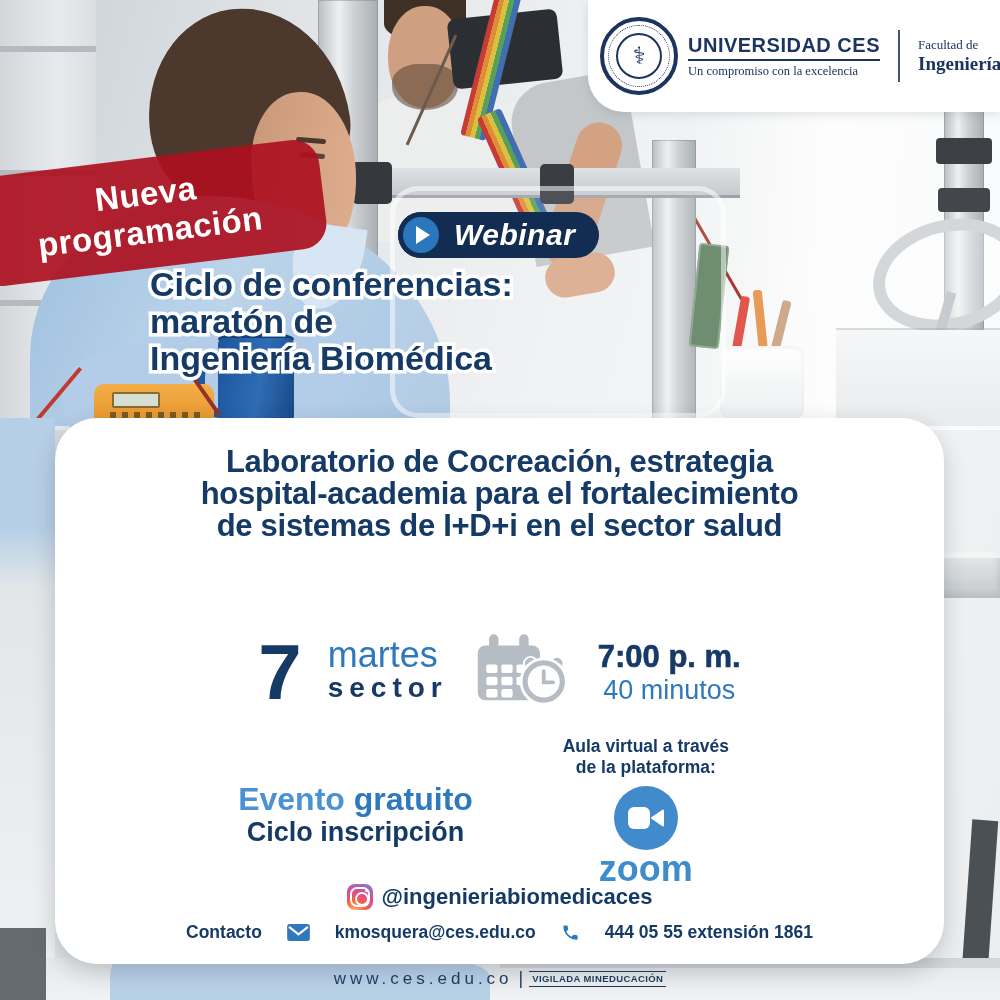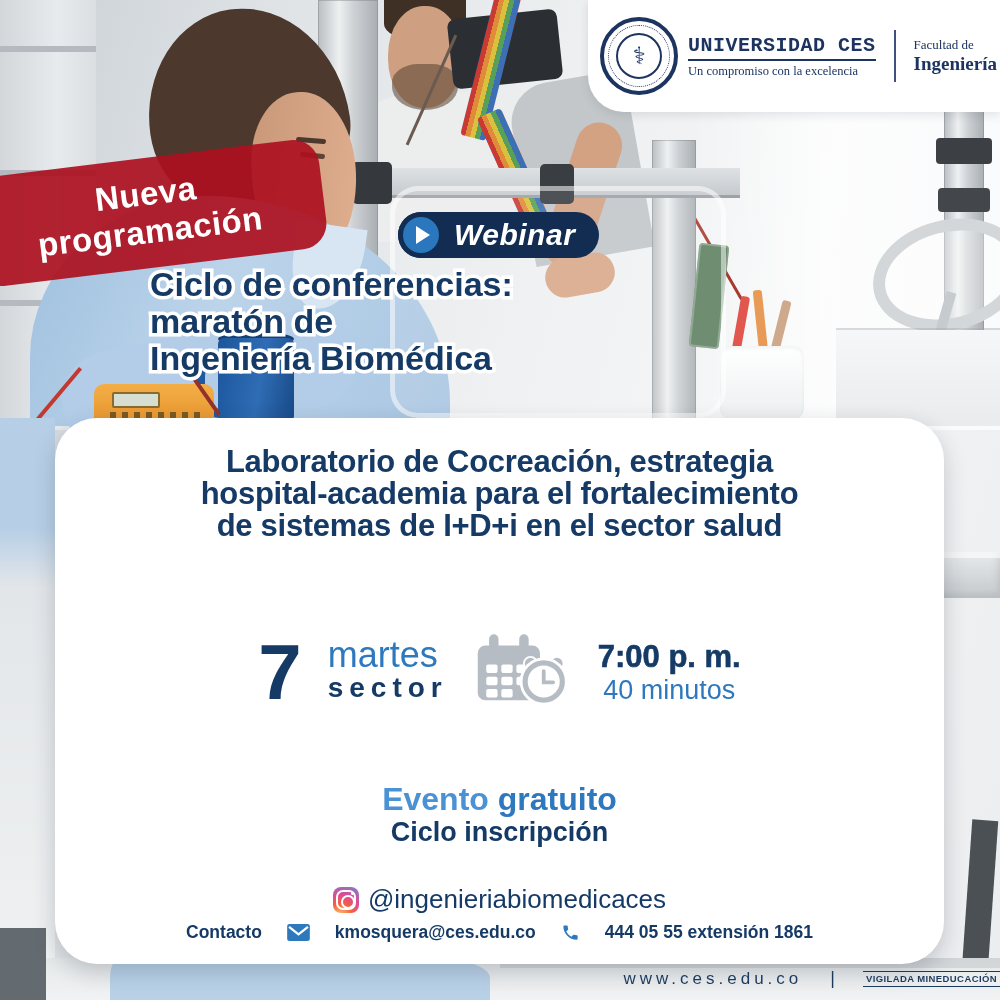--- a/index.html
+++ b/index.html
@@ -73,21 +73,21 @@
   
   .logo-plate{position:absolute;left:588px;top:0;width:412px;height:112px;background:#fff;
     border-radius:0 0 0 36px;display:flex;align-items:center;gap:10px;padding-left:12px;box-sizing:border-box;
     box-shadow:0 3px 10px rgba(40,55,75,.12);}
   .seal{width:70px;height:70px;border-radius:50%;background:#fff;border:4px solid #1d3461;
     display:flex;align-items:center;justify-content:center;position:relative;flex:0 0 auto;}
   .seal::before{content:"";position:absolute;inset:4px;border:1.5px dotted #1d3461;border-radius:50%;}
   .seal-inner{width:42px;height:42px;border-radius:50%;border:2px solid #1d3461;display:flex;align-items:center;justify-content:center;}
   .seal-glyph{font-family:"DejaVu Sans",sans-serif;font-size:24px;color:#1d3461;line-height:1;}
   .logo-text{display:flex;flex-direction:column;color:#1d3461;}
-  .logo-uni{font-family:Liberation Mono, monospace;font-weight:bold;font-size:20px;letter-spacing:.5px;text-transform:uppercase;white-space:nowrap;}
+  .logo-uni{font-family:Liberation Sans, sans-serif;font-weight:bold;font-size:20px;letter-spacing:.5px;text-transform:uppercase;white-space:nowrap;}
   .logo-rule{border-top:2px solid #1d3461;margin:2px 0 3px 0;}
   .logo-tag{font-family:"Liberation Serif",serif;font-size:12.5px;white-space:nowrap;}
   .logo-div{width:2px;height:52px;background:#1d3461;opacity:.85;margin:0 8px;flex:0 0 auto;}
   .logo-fac{display:flex;flex-direction:column;color:#1d3461;font-family:"Liberation Serif",serif;}
   .fac1{font-size:13px;}
   .fac2{font-size:19px;font-weight:bold;}
 
   
   .new-badge{position:absolute;left:-28px;top:158px;width:352px;height:110px;transform:rotate(-7deg);
     background:rgba(172,16,31,.92);border-radius:26px;display:flex;flex-direction:column;align-items:center;justify-content:center;
@@ -132,27 +132,27 @@
   .platform-col{text-align:center;width:230px;}
   .platform-txt{color:#153a66;font-weight:bold;font-size:17.5px;line-height:21px;}
   .zoom-circle{width:64px;height:64px;border-radius:50%;background:#418bcd;margin:8px auto 0 auto;display:flex;align-items:center;justify-content:center;}
   .zoom-word{color:#3f8ccd;font-weight:bold;font-size:36px;line-height:34px;text-transform:lowercase;margin-top:2px;}
   .insta-row{position:absolute;left:0;right:0;top:466px;display:flex;align-items:center;justify-content:center;gap:9px;}
   .insta-icon{width:26px;height:26px;border-radius:8px;position:relative;flex:0 0 auto;
     background:radial-gradient(circle at 28% 110%,#fdc468 0%,#f56040 35%,#df4996 62%,#847ac4 92%);}
   .insta-icon::before{content:"";position:absolute;inset:3px;border:2.5px solid #fff;border-radius:7px;}
   .insta-icon::after{content:"";position:absolute;left:8px;top:8px;width:10px;height:10px;border:2.5px solid #fff;border-radius:50%;}
   .insta-dot{position:absolute;right:5px;top:5px;width:3px;height:3px;background:#fff;border-radius:50%;}
-  .insta-handle{color:#153a66;font-weight:normal;font-size:26px;}
+  .insta-handle{color:#153a66;font-weight:bold;font-size:22px;}
   .contact-row{position:absolute;left:0;right:0;top:504px;display:flex;align-items:center;justify-content:center;gap:25px;
     color:#153a66;font-weight:bold;font-size:17.5px;}
   .mini-icon{flex:0 0 auto;display:block;}
 
   
-  .footer{position:absolute;left:0;right:0;top:968px;display:flex;align-items:center;justify-content:flex-end;gap:28px;}
+  .footer{position:absolute;left:0;right:0;top:968px;display:flex;align-items:center;justify-content:center;gap:6px;}
   .website{color:#1c3a5e;font-size:17px;letter-spacing:4px;}
   .foot-sep{color:#1c3a5e;font-size:18px;}
   .regulator{color:#1c3a5e;font-weight:bold;font-size:9.5px;letter-spacing:.4px;
     border-top:1.5px solid #1c3a5e;border-bottom:1.5px solid #1c3a5e;padding:1.5px 3px;}
 </style>
 </head>
 <body>
 
 <div class="photo">
   <div class="ph shelf"></div>
@@ -309,20 +309,31 @@
   </div>
 
   <div class="mid-row">
     <div class="free-col">
       <div class="free-line1">
         <span class="w-evento">Evento</span>
         <span class="w-gratuito">gratuito</span>
       </div>
       <div class="free-line2">Ciclo inscripción</div>
     </div>
+    <div class="platform-col">
+      <div class="platform-txt">Aula virtual a través</div>
+      <div class="platform-txt">de la plataforma:</div>
+      <div class="zoom-circle">
+        <svg width="38" height="26" viewBox="0 0 38 26" xmlns="http://www.w3.org/2000/svg">
+          <rect x="1" y="2" width="22" height="22" rx="6" fill="#ffffff"></rect>
+          <path d="M25 13 L36 5.5 V20.5 Z" fill="#ffffff" stroke="#ffffff" stroke-width="2" stroke-linejoin="round"></path>
+        </svg>
+      </div>
+      <div class="zoom-word">zoom</div>
+    </div>
   </div>
 
   <div class="insta-row">
     <span class="insta-icon">
         <span class="insta-dot"></span>
       </span>
     <span class="insta-handle">@ingenieriabiomedicaces</span>
   </div>
 
   <div class="contact-row">

